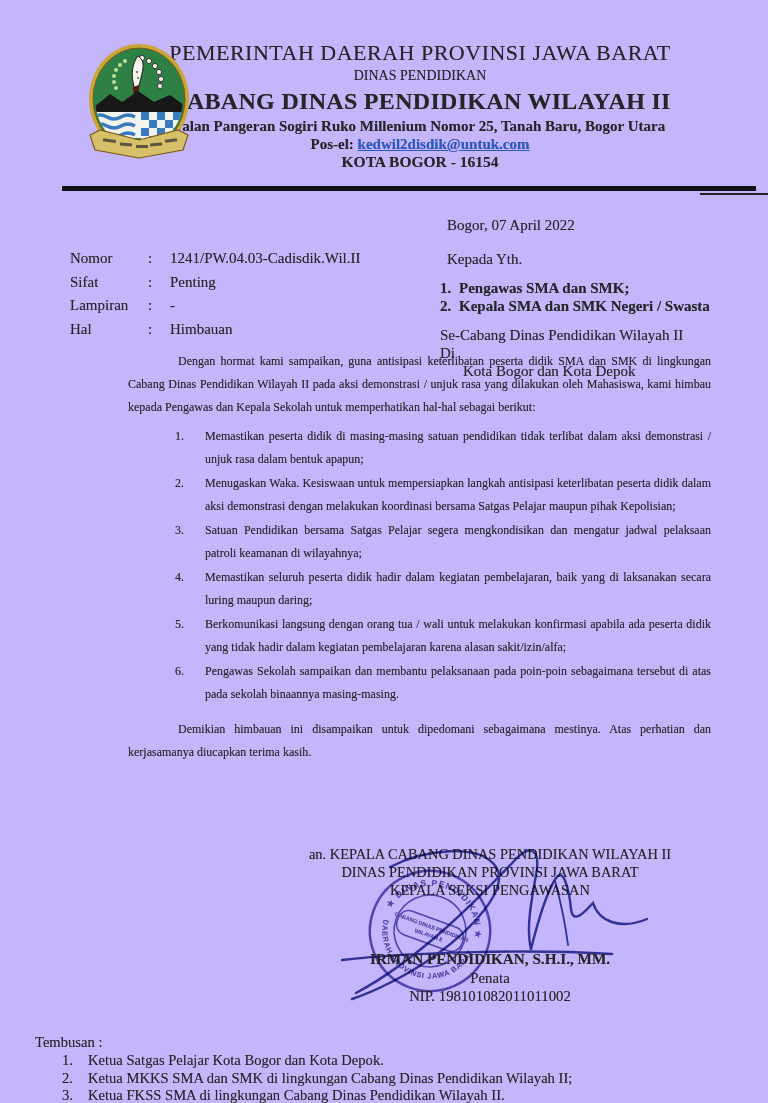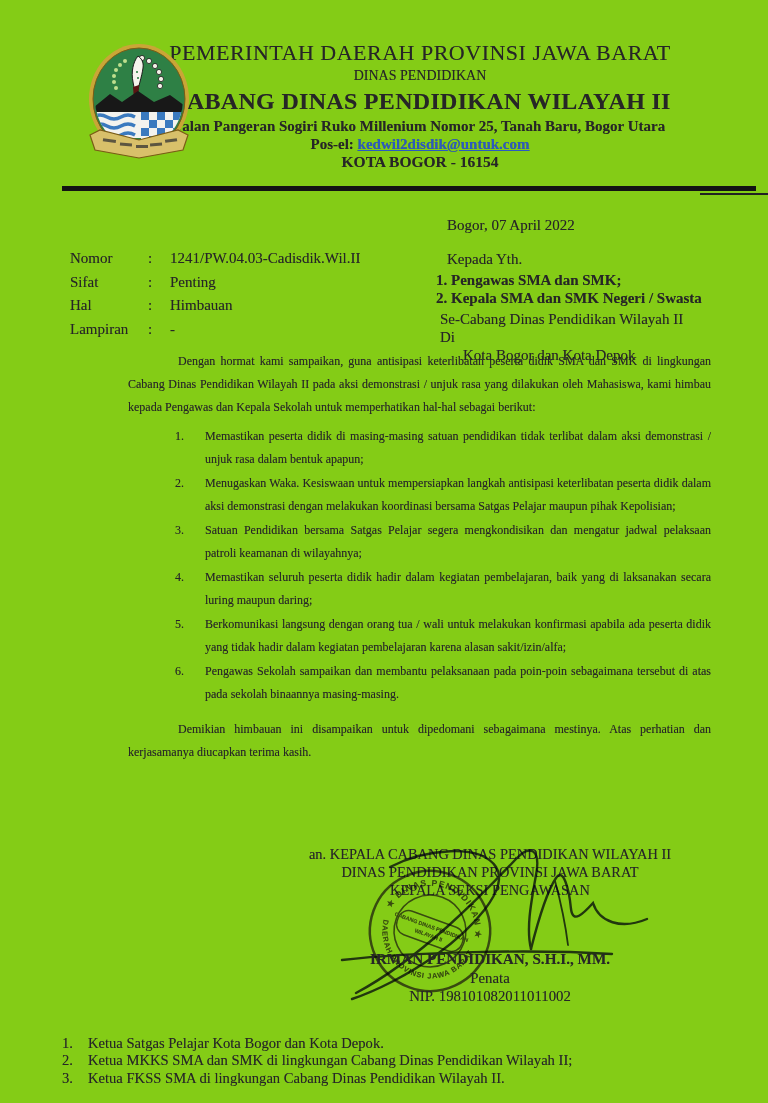--- a/index.html
+++ b/index.html
@@ -4,21 +4,21 @@
 <style>
   html,body{margin:0;padding:0;}
   body{
     background:#e8e8e8;
     font-family:"Liberation Serif","DejaVu Serif",serif;
   }
   .page{
     position:relative;
     width:768px;height:1103px;
     margin:0 auto;
-    background:#84cc16;
+    background:#c4b5fd;
     color:#262626;
     overflow:hidden;
     text-shadow:0 0 .6px rgba(50,50,55,.45);
   }
   
   .letterhead{position:absolute;left:60px;top:40px;width:650px;}
   .logo{position:absolute;left:26px;top:2px;width:106px;height:122px;}
   .lh-text{margin-left:70px;text-align:center;}
   .lh1{font-size:22px;letter-spacing:.5px;line-height:25px;}
   .lh2{font-size:14px;font-weight:normal;line-height:22px;}
@@ -31,21 +31,21 @@
   .rule-thin{position:absolute;left:700px;top:193px;width:68px;height:2px;background:#222;}
   
   .meta{position:absolute;left:70px;top:247px;font-size:15px;line-height:23.5px;}
   .meta .row{white-space:nowrap;}
   .m-label{display:inline-block;width:78px;}
   .m-colon{display:inline-block;width:22px;}
   
   .addr{position:absolute;left:428px;top:217px;width:305px;font-size:15px;line-height:17.6px;}
   .addr .dateline{margin-left:19px;}
   .addr .salutation{margin-left:19px;margin-top:16px;}
-  .addr ol{margin:4px;padding:0;list-style:none;counter-reset:rc;text-align:center;}
+  .addr ol{margin:12px;padding:0;list-style:none;counter-reset:rc;}
   .addr ol li{counter-increment:rc;display:flex;font-weight:bold;}
   .addr ol li::before{content:counter(rc) ".";width:19px;flex:0 0 19px;}
   .addr .scope,.addr .at{margin-left:12px;}
   .addr .location{margin-left:35px;}
   
   .body{position:absolute;left:128px;top:350px;width:583px;font-size:12px;text-align:justify;}
   .body p{margin:0;line-height:23px;}
   .body .opening{text-indent:50px;margin-bottom:6px;}
   .points{margin:0 0 0 47px;padding:0;list-style:none;counter-reset:pt;}
   .points li{counter-increment:pt;position:relative;padding-left:30px;line-height:23px;margin-bottom:1px;}
@@ -147,22 +147,22 @@
       <div class="lh5"><span>Pos-el: </span><a class="email-link">kedwil2disdik@untuk.com</a></div>
       <div class="lh6">KOTA BOGOR - 16154</div>
     </div>
   </header>
   <div class="rule-main"></div>
   <div class="rule-thin"></div>
 
   <div class="meta">
     <div class="row"><span class="m-label">Nomor</span><span class="m-colon">:</span><span>1241/PW.04.03-Cadisdik.Wil.II</span></div>
     <div class="row"><span class="m-label">Sifat</span><span class="m-colon">:</span><span>Penting</span></div>
+    <div class="row"><span class="m-label">Lampiran</span><span class="m-colon">:</span><span>-</span></div>
     <div class="row"><span class="m-label">Hal</span><span class="m-colon">:</span><span>Himbauan</span></div>
-    <div class="row"><span class="m-label">Lampiran</span><span class="m-colon">:</span><span>-</span></div>
   </div>
 
   <div class="addr">
     <div class="dateline">Bogor, 07 April 2022</div>
     <div class="salutation">Kepada Yth.</div>
     <ol>
       <li>Pengawas SMA dan SMK;</li>
       <li>Kepala SMA dan SMK Negeri / Swasta</li>
     </ol>
     <div class="scope">Se-Cabang Dinas Pendidikan Wilayah II</div>
@@ -220,20 +220,21 @@
     </g>
   </svg>
 
   <div class="sig-foot">
     <div class="sig-name">IRMAN PENDIDIKAN, S.H.I., MM.</div>
     <div>Penata</div>
     <div>NIP. 198101082011011002</div>
   </div>
 
   <div class="cc">
+    <div>Tembusan :</div>
     <ol>
       <li>Ketua Satgas Pelajar Kota Bogor dan Kota Depok.</li>
       <li>Ketua MKKS SMA dan SMK di lingkungan Cabang Dinas Pendidikan Wilayah II;</li>
       <li>Ketua FKSS SMA di lingkungan Cabang Dinas Pendidikan Wilayah II.</li>
     </ol>
   </div>
 
 </div>
 
 </body></html>

